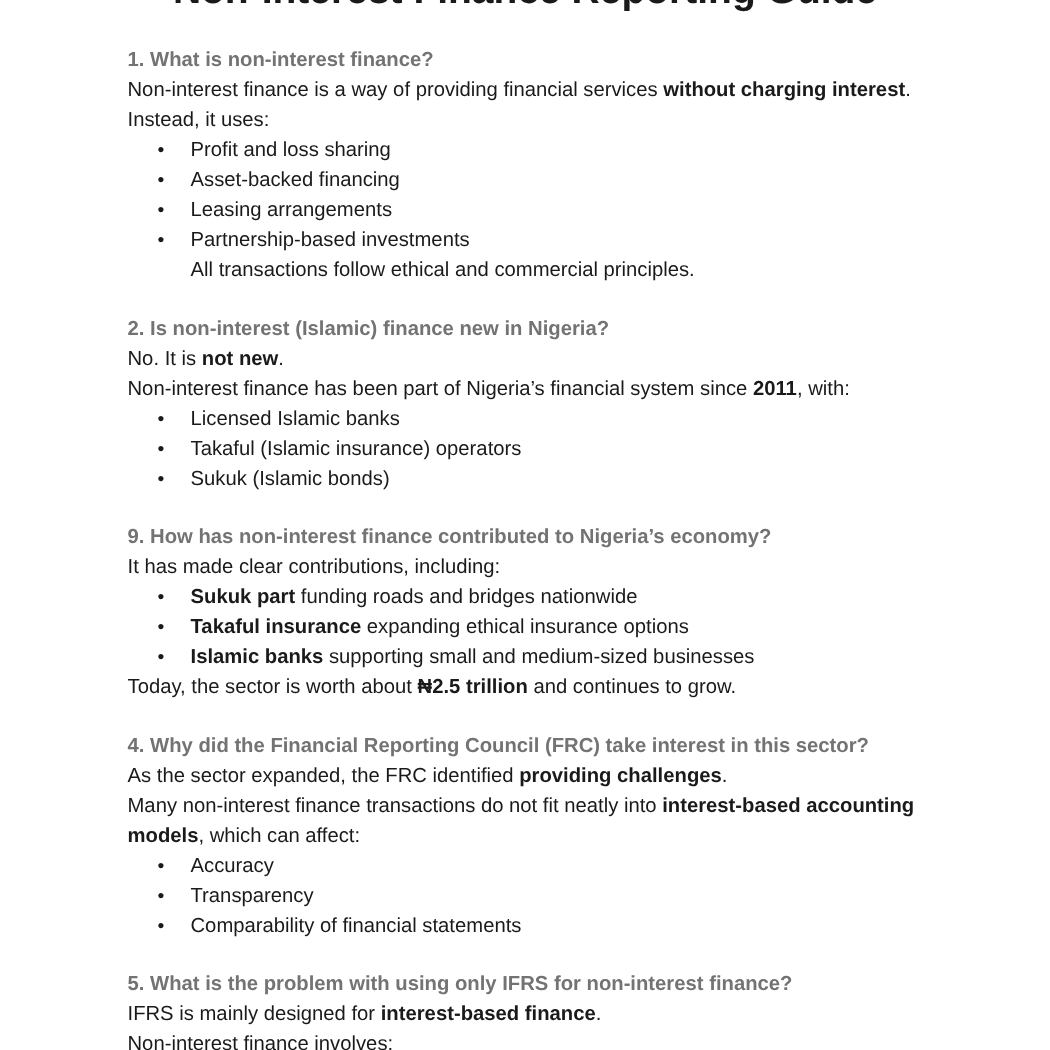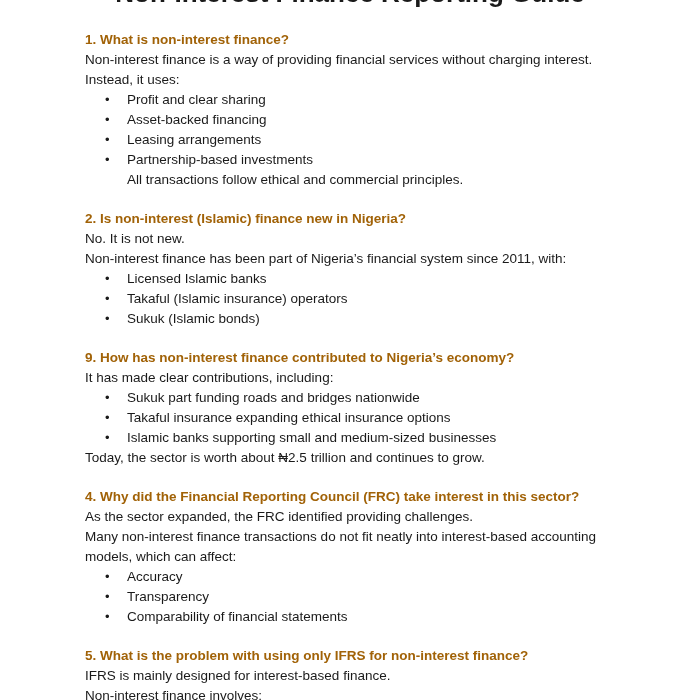--- a/index.html
+++ b/index.html
@@ -3,43 +3,43 @@
 <meta charset="utf-8">
 <style>
   html, body { margin: 0; padding: 0; background: #ffffff; }
   body { width: 700px; height: 700px; overflow: hidden; position: relative;
          font-family: "Liberation Sans", sans-serif; color: #1a1a1a; }
   .title-clip { position: absolute; left: 0; top: 0; width: 700px; height: 10px; overflow: hidden; }
   .title-clip .title { position: absolute; left: 0; right: 0; top: -22px; text-align: center;
          font-size: 26px; font-weight: bold; color: #1a1a1a; white-space: nowrap; }
   .content { position: absolute; left: 85px; top: 30px; width: 560px; }
   .section { margin-bottom: 19px; }
-  h2 { font-size: 13.5px; font-weight: bold; color: #a16207; margin: 0; line-height: 20px; }
+  h2 { font-size: 13.5px; font-weight: bold; color: #737373; margin: 0; line-height: 20px; }
   p { margin: 0; font-size: 13.5px; line-height: 20px; }
   ul { margin: 0; padding: 0; list-style: none; }
   li { position: relative; padding-left: 42px; font-size: 13.5px; line-height: 20px; }
   li::before { content: "\2022"; position: absolute; left: 20px; top: 0; font-size: 13px; }
   .indent { padding-left: 42px; }
-  b { font-weight: normal; }
+  b { font-weight: bold; }
 </style>
 </head>
 <body>
 
 <div class="title-clip">
   <div class="title">Non-Interest Finance Reporting Guide</div>
 </div>
 
 <div class="content">
 
   <div class="section">
     <h2>1. What is non-interest finance?</h2>
     <p><span>Non-interest finance is a way of providing financial services </span><b>without charging interest</b><span>.</span></p>
     <p>Instead, it uses:</p>
     <ul>
-      <li>Profit and clear sharing</li>
+      <li>Profit and loss sharing</li>
       <li>Asset-backed financing</li>
       <li>Leasing arrangements</li>
       <li>Partnership-based investments</li>
     </ul>
     <p class="indent">All transactions follow ethical and commercial principles.</p>
   </div>
 
   <div class="section">
     <h2>2. Is non-interest (Islamic) finance new in Nigeria?</h2>
     <p><span>No. It is </span><b>not new</b><span>.</span></p>

